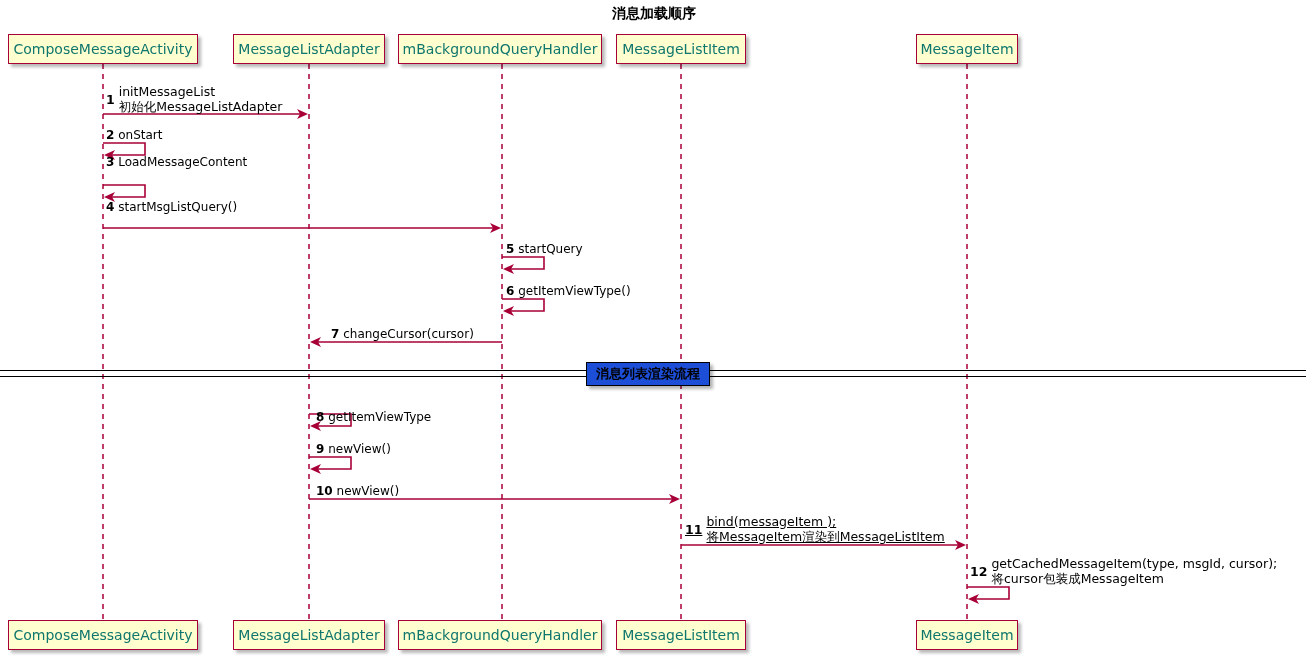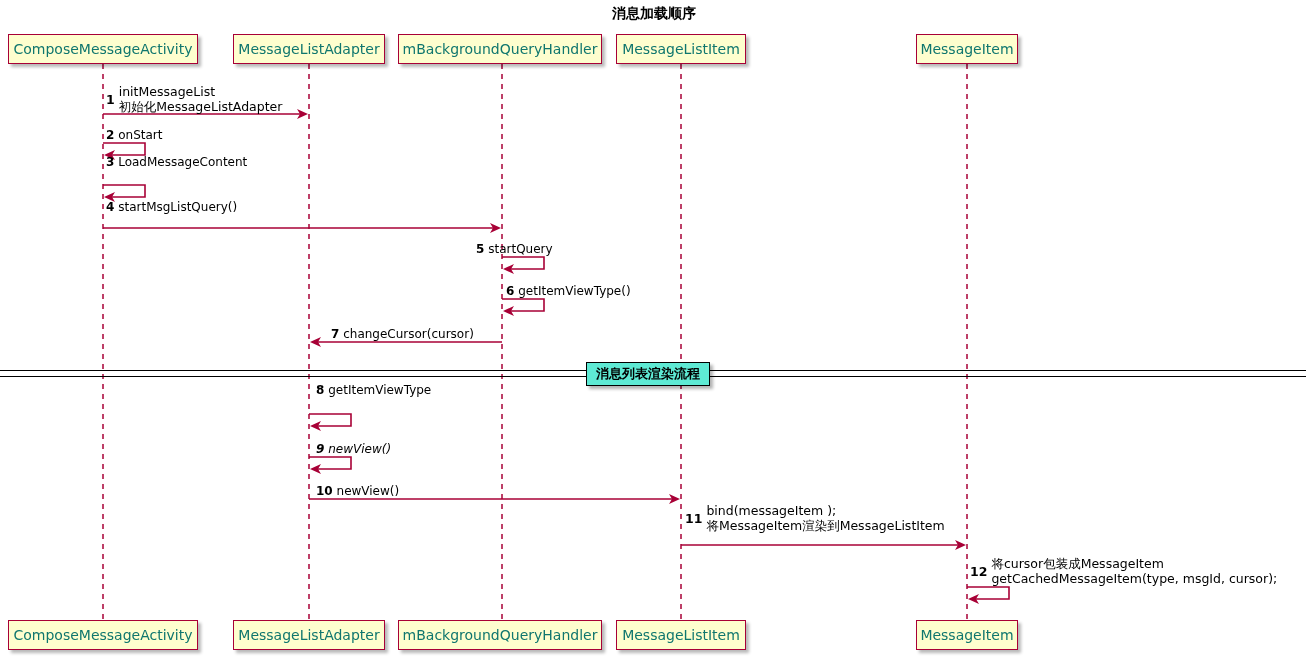--- a/index.html
+++ b/index.html
@@ -72,21 +72,21 @@
   
   .divider-line {
     position: absolute;
     left: 0;
     width: 1306px;
     height: 0;
     border-top: 1.5px solid #000000;
   }
   .divider-box {
     position: absolute;
-    background: #5eead4;
+    background: #1d4ed8;
     border: 1.5px solid #000000;
     box-sizing: border-box;
     display: flex;
     align-items: center;
     justify-content: center;
     font-size: 13px;
     font-weight: bold;
     color: #000000;
     white-space: nowrap;
     box-shadow: 3px 3px 3px rgba(0,0,0,0.30);
@@ -163,59 +163,59 @@
   <div class="msg-label" style="left:106px; top:155px;">
     <span class="msg-num">3</span>
     <span>LoadMessageContent</span>
   </div>
 
   <div class="msg-label" style="left:106px; top:200px;">
     <span class="msg-num">4</span>
     <span>startMsgListQuery()</span>
   </div>
 
-  <div class="msg-label" style="left:476px; top:242px;">
+  <div class="msg-label" style="left:506px; top:242px;">
     <span class="msg-num">5</span>
     <span>startQuery</span>
   </div>
 
   <div class="msg-label" style="left:506px; top:284px;">
     <span class="msg-num">6</span>
     <span>getItemViewType()</span>
   </div>
 
   <div class="msg-label" style="left:323px; top:327px;margin-left:8px;">
     <span class="msg-num">7</span>
     <span>changeCursor(cursor)</span>
   </div>
 
-  <div class="msg-label" style="left:316px; top:383px;">
+  <div class="msg-label" style="left:316px; top:410px;">
     <span class="msg-num">8</span>
     <span>getItemViewType</span>
   </div>
 
-  <div class="msg-label" style="left:316px; top:442px;font-style:italic;">
+  <div class="msg-label" style="left:316px; top:442px;">
     <span class="msg-num">9</span>
     <span>newView()</span>
   </div>
 
   <div class="msg-label" style="left:316px; top:484px;">
     <span class="msg-num">10</span>
     <span>newView()</span>
   </div>
 
-  <div class="msg-multi" style="left:685px; top:503px;">
+  <div class="msg-multi" style="left:685px; top:514px;text-decoration:underline;">
     <span class="msg-num">11</span>
     <span class="lines">
       <span>bind(messageItem );</span>
       <span>将MessageItem渲染到MessageListItem</span>
     </span>
   </div>
 
   <div class="msg-multi" style="left:970px; top:556px;">
     <span class="msg-num">12</span>
     <span class="lines">
+      <span>getCachedMessageItem(type, msgId, cursor);</span>
       <span>将cursor包装成MessageItem</span>
-      <span>getCachedMessageItem(type, msgId, cursor);</span>
     </span>
   </div>
 
 </div>
 
 </body></html>

